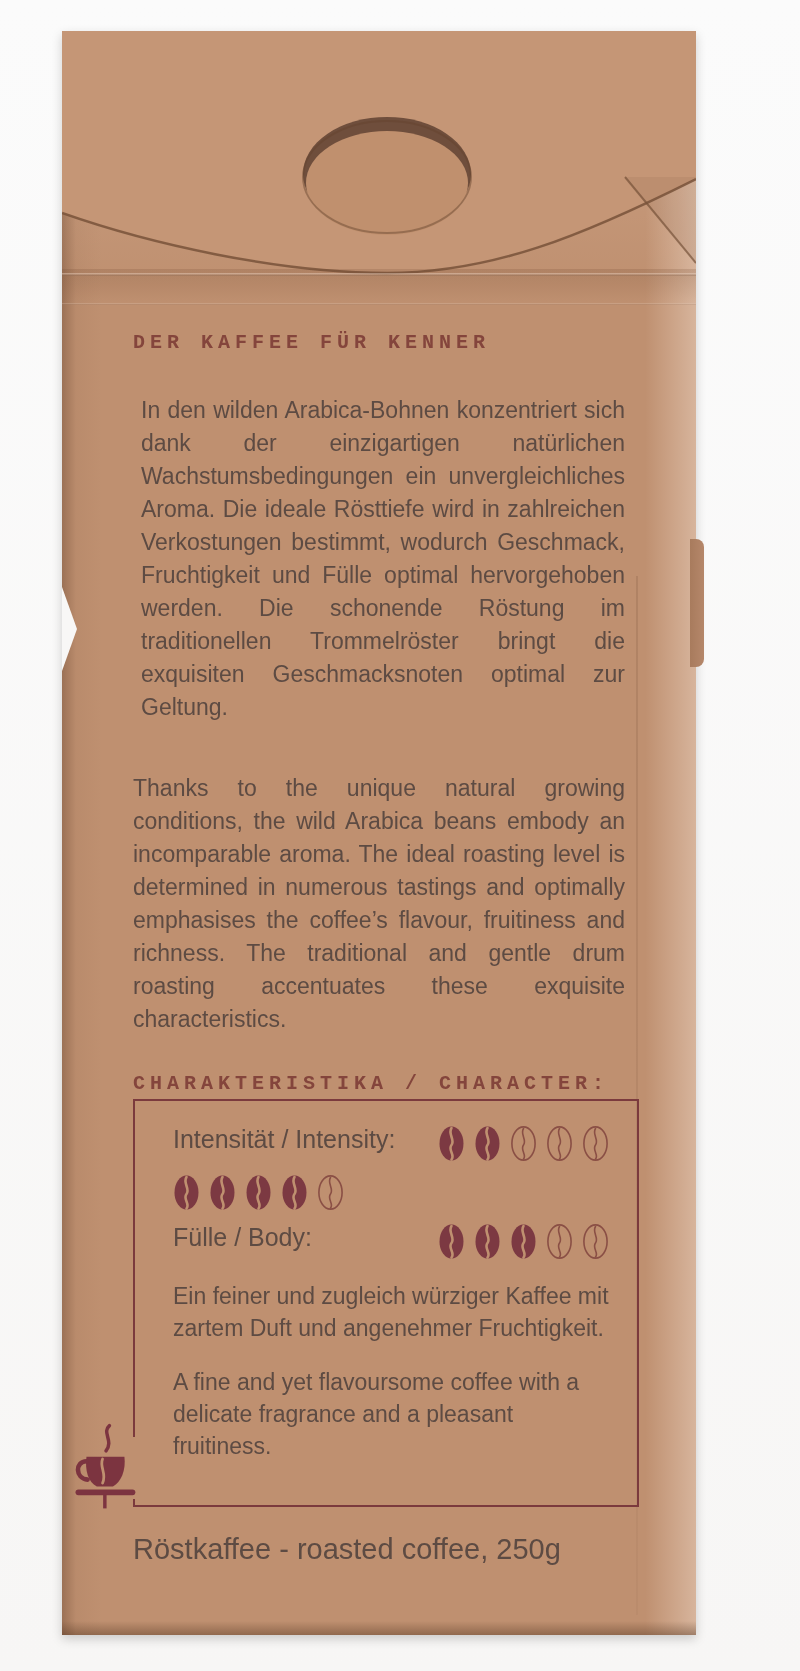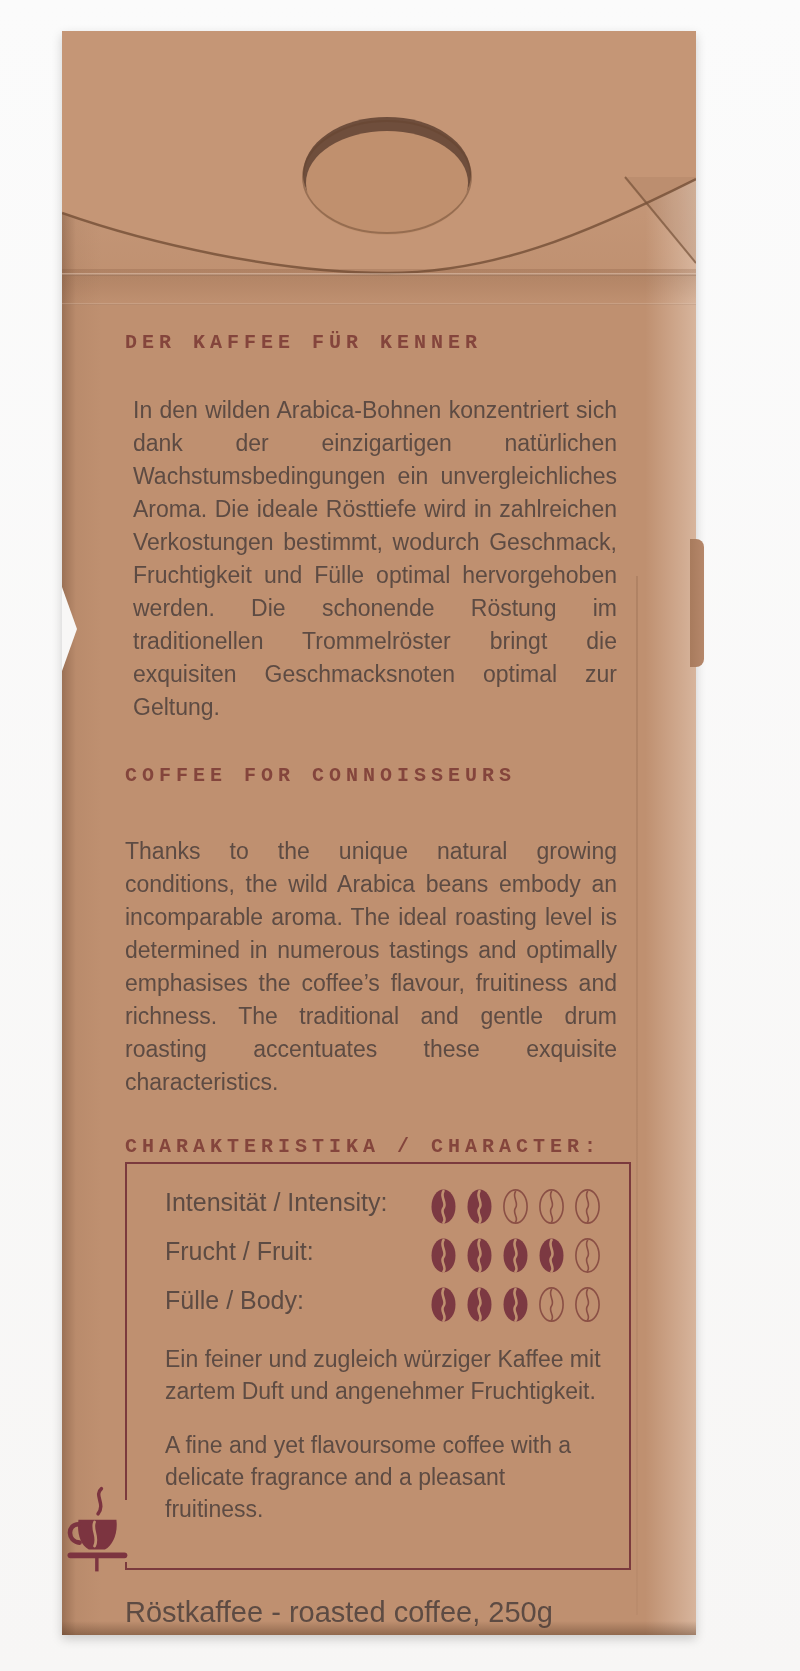--- a/index.html
+++ b/index.html
@@ -22,21 +22,21 @@
   .crease{position:absolute;left:0;width:100%;height:3px;
     background:linear-gradient(180deg,rgba(255,235,220,.45),rgba(96,60,38,.28));}
   .crease.c1{top:242px;} .crease.c2{top:272px;height:2px;opacity:.6;}
   .right-fold-line{position:absolute;right:58px;top:545px;bottom:20px;width:2px;
     background:linear-gradient(180deg,rgba(96,60,38,.16),rgba(96,60,38,.05));}
   .left-notch{position:absolute;left:0;top:556px;width:0;height:0;
     border-left:15px solid #f8f7f6;border-top:42px solid transparent;border-bottom:42px solid transparent;}
   .right-wing{position:absolute;right:-8px;top:508px;width:14px;height:128px;border-radius:0 8px 8px 0;
     background:linear-gradient(90deg,#a87b5d,#b5876a);}
   
-  .content{position:absolute;left:63px;top:300px;width:492px;color:#5d4b43;}
+  .content{position:absolute;left:71px;top:300px;width:492px;color:#5d4b43;}
   .tw-heading{font-family:"Liberation Mono","DejaVu Sans Mono",monospace;font-size:20px;font-weight:bold;
     letter-spacing:5px;color:#84453c;margin:0;white-space:nowrap;}
   .h-de{margin-bottom:40px;}
   .h-en{margin-bottom:36px;}
   .h-char{margin-bottom:4px;}
   .para{font-size:23px;line-height:33px;text-align:justify;margin:0;}
   .p-de{margin-bottom:40px;margin-left:8px;}
   .p-en{margin-bottom:36px;margin-top:48px;}
   
   .char-box{position:relative;border:2px solid #7b3a3d;padding:24px 26px 38px 38px;margin-right:-14px;}
@@ -75,21 +75,20 @@
     <div class="crease c2"></div>
     <div class="left-notch"></div>
     <div class="right-wing"></div>
     <div class="right-fold-line"></div>
 
     <div class="content">
 
       <h2 class="tw-heading h-de">DER KAFFEE FÜR KENNER</h2>
       <p class="para p-de">In den wilden Arabica-Bohnen konzentriert sich dank der einzigartigen natürlichen Wachstumsbedingungen ein unvergleichliches Aroma. Die ideale Rösttiefe wird in zahlreichen Verkostungen bestimmt, wodurch Geschmack, Fruchtigkeit und Fülle optimal hervorgehoben werden. Die schonende Röstung im traditionellen Trommelröster bringt die exquisiten Geschmacksnoten optimal zur Geltung.</p>
 
-      <h2 class="tw-heading h-en">COFFEE FOR CONNOISSEURS</h2>
       <p class="para p-en">Thanks to the unique natural growing conditions, the wild Arabica beans embody an incomparable aroma. The ideal roasting level is determined in numerous tastings and optimally emphasises the coffee’s flavour, fruitiness and richness. The traditional and gentle drum roasting accentuates these exquisite characteristics.</p>
 
       <h2 class="tw-heading h-char">CHARAKTERISTIKA / CHARACTER:</h2>
 
       <div class="char-box">
         <div id="ratings-rows">
             <div class="rating-row">
               <span class="rating-label">Intensität / Intensity:</span>
               <span class="beans">
                 <svg class="bean" viewBox="0 0 27 37">
@@ -108,21 +107,20 @@
                   <ellipse cx="13.5" cy="18.5" rx="11.6" ry="16.6" fill="none" stroke="#8a4f45" stroke-width="1.6"></ellipse>
                   <path d="M13.5,3.5 C9.8,9 17.2,15 13.5,20 C9.8,25 17.2,30 13.5,34" stroke="#8a4f45" stroke-width="1.6" fill="none" stroke-linecap="round"></path>
                 </svg>
                 <svg class="bean" viewBox="0 0 27 37">
                   <ellipse cx="13.5" cy="18.5" rx="11.6" ry="16.6" fill="none" stroke="#8a4f45" stroke-width="1.6"></ellipse>
                   <path d="M13.5,3.5 C9.8,9 17.2,15 13.5,20 C9.8,25 17.2,30 13.5,34" stroke="#8a4f45" stroke-width="1.6" fill="none" stroke-linecap="round"></path>
                 </svg>
               </span>
             </div>
             <div class="rating-row">
-              <span class="rating-label">Frucht / Fruit:</span>
               <span class="beans">
                 <svg class="bean" viewBox="0 0 27 37">
                   <ellipse cx="13.5" cy="18.5" rx="12" ry="17" fill="#7c3942"></ellipse>
                   <path d="M13.5,3 C9.5,9 17.5,15 13.5,20 C9.5,25 17.5,30 13.5,34.5" stroke="#bf9070" stroke-width="2.6" fill="none" stroke-linecap="round"></path>
                 </svg>
                 <svg class="bean" viewBox="0 0 27 37">
                   <ellipse cx="13.5" cy="18.5" rx="12" ry="17" fill="#7c3942"></ellipse>
                   <path d="M13.5,3 C9.5,9 17.5,15 13.5,20 C9.5,25 17.5,30 13.5,34.5" stroke="#bf9070" stroke-width="2.6" fill="none" stroke-linecap="round"></path>
                 </svg>
                 <svg class="bean" viewBox="0 0 27 37">

